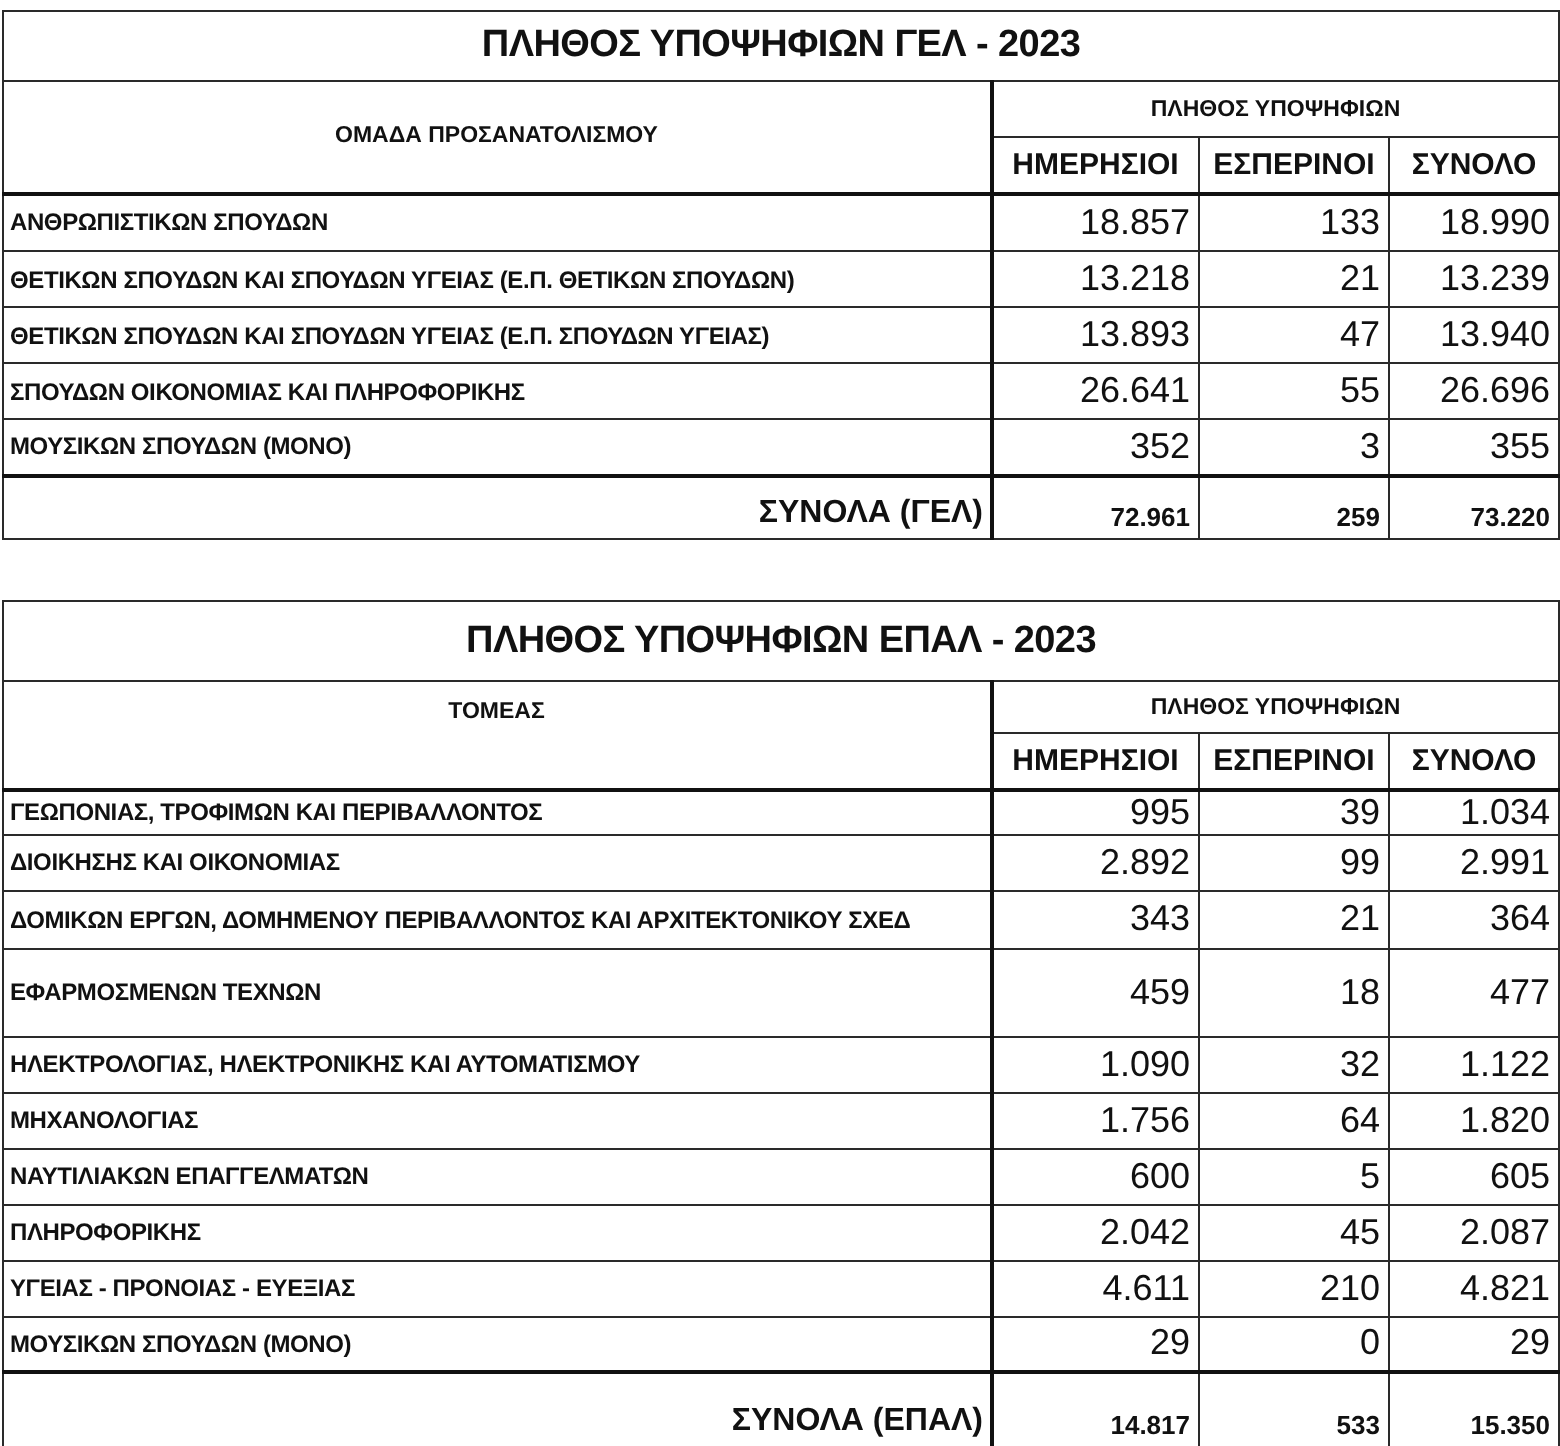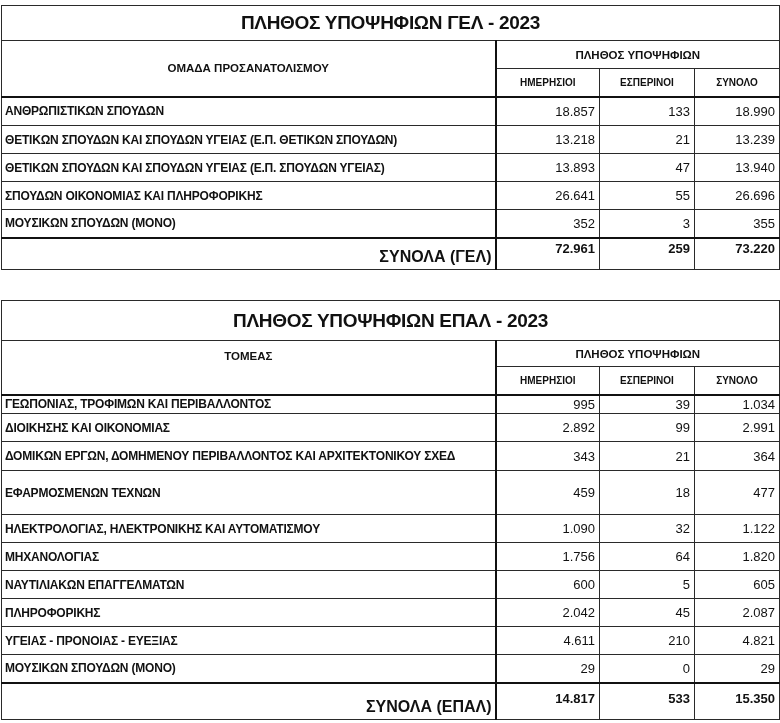--- a/index.html
+++ b/index.html
@@ -2,26 +2,26 @@
 <html><head>
 <meta charset="utf-8">
 <style>
   html, body { margin: 0; padding: 0; background: #ffffff; }
   body { width: 780px; height: 723px; position: relative; overflow: hidden;
          font-family: "Liberation Sans", "DejaVu Sans", sans-serif; color: #111; }
   table { border-collapse: collapse; position: absolute; left: 1px; width: 778px; table-layout: fixed; }
   td, th { border: 1.5px solid #2a2a2a; padding: 0 3px; overflow: hidden; white-space: nowrap; }
   .title { font-size: 19px; font-weight: bold; text-align: center; letter-spacing: -0.3px; }
   .hdr-main { font-size: 11.5px; font-weight: bold; text-align: center; }
-  .hdr-sub { font-size: 10px; font-weight: bold; text-align: center; }
+  .hdr-sub { font-size: 15px; font-weight: bold; text-align: center; }
   .label { font-size: 12px; font-weight: bold; text-align: left; padding-left: 3px; letter-spacing: -0.2px; }
-  .num { font-size: 13px; text-align: right; padding-right: 4px; font-weight: normal; }
+  .num { font-size: 18px; text-align: right; padding-right: 4px; font-weight: normal; }
   .num.bold { font-weight: normal; }
   .tot-label { font-size: 16px; font-weight: bold; text-align: right; vertical-align: bottom; padding-bottom: 3px; }
-  .tot-num { font-size: 13px; font-weight: bold; text-align: right; vertical-align: bottom; padding-bottom: 13px; padding-right: 4px; }
+  .tot-num { font-size: 13px; font-weight: bold; text-align: right; vertical-align: bottom; padding-bottom: 3px; padding-right: 4px; }
   .thick-left { border-left: 2.5px solid #111; }
   .thick-top { border-top: 2.5px solid #111; }
   #t1 { top: 5px; }
   #t2 { top: 300px; }
 </style>
 </head>
 <body>
 
 <table id="t1">
   <colgroup>

